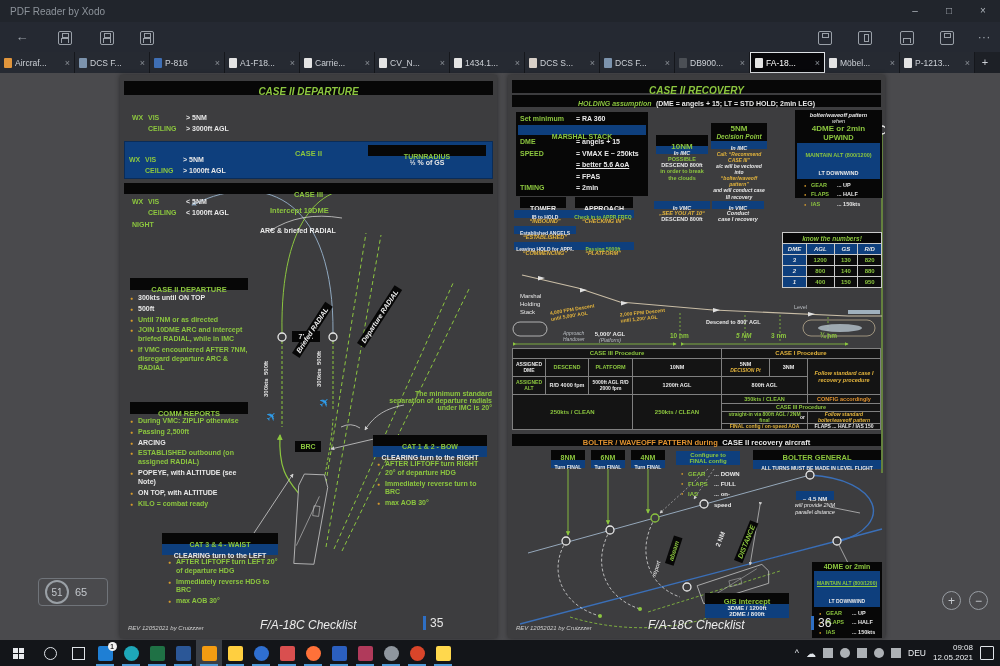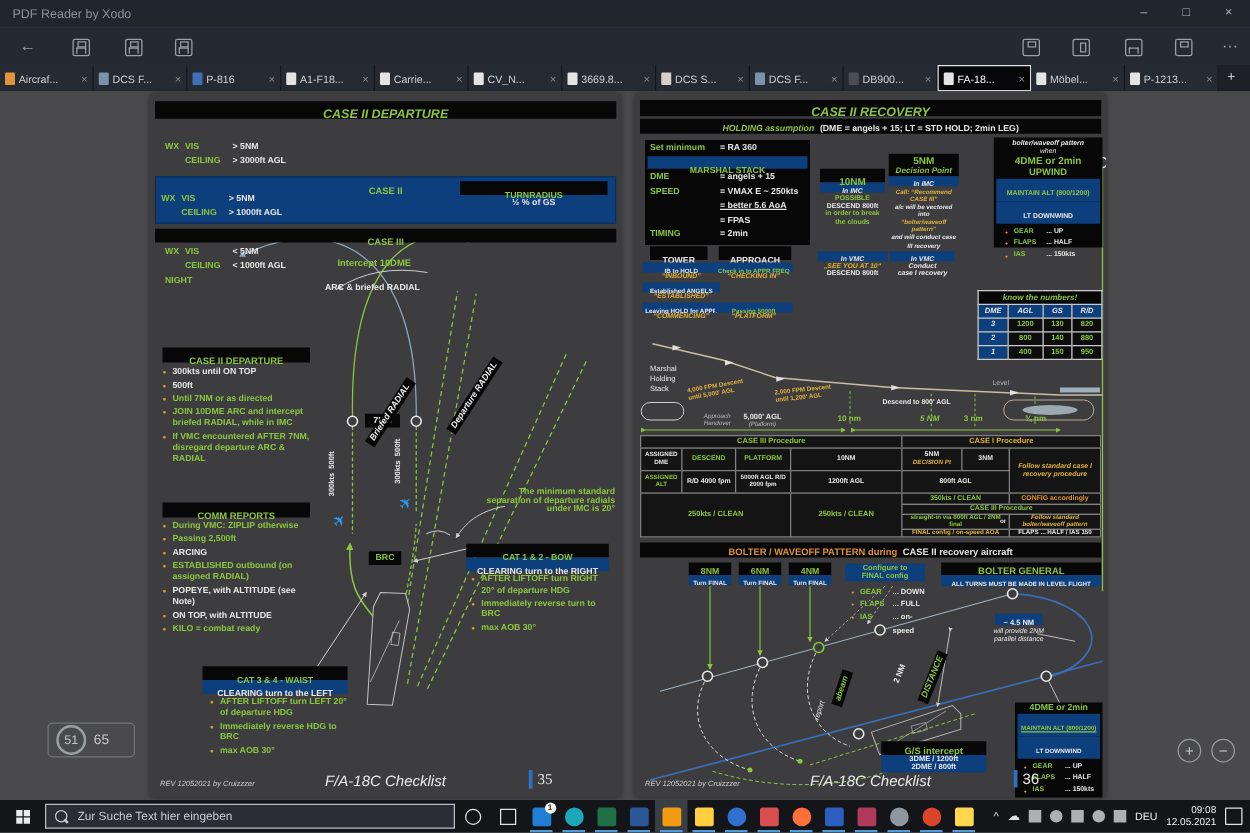--- a/index.html
+++ b/index.html
@@ -150,21 +150,21 @@
       <span class="lbl">Carrie...</span>
       <span class="x">×</span>
     </div>
   <div class="tab">
       <span class="fav" style="background:#e4e4e4;"></span>
       <span class="lbl">CV_N...</span>
       <span class="x">×</span>
     </div>
   <div class="tab">
       <span class="fav" style="background:#e4e4e4;"></span>
-      <span class="lbl">3669.8...</span>
+      <span class="lbl">1434.1...</span>
       <span class="x">×</span>
     </div>
   <div class="tab">
       <span class="fav" style="background:#d8d0c8;"></span>
       <span class="lbl">DCS S...</span>
       <span class="x">×</span>
     </div>
   <div class="tab">
       <span class="fav" style="background:#7c93ad;"></span>
       <span class="lbl">DCS F...</span>
@@ -339,21 +339,21 @@
         <li class="g">Immediately reverse turn to BRC</li>
         <li class="g">max AOB 30°</li>
       </ul>
     </div>
 
     <div class="a g b f7" style="left:262px;top:315px;width:110px;text-align:right;">The minimum standard separation of departure radials under IMC is 20°</div>
 
 
     <div class="a footer-rev" style="left:8px;top:550px;">REV 12052021 by Cruizzzer</div>
     <div class="a doc-title" style="left:140px;top:543px;">F/A-18C Checklist</div>
-    <div class="a pgnum" style="left:303px;top:541px;font-family:Liberation Serif, serif;">35</div>
+    <div class="a pgnum" style="left:303px;top:541px;">35</div>
   </div>
 
   <div class="page" id="pageR">
     <svg class="a" style="left:0;top:0;" width="377" height="563">
       <defs>
         <marker id="Rw" viewBox="0 0 6 6" refX="5" refY="3" markerWidth="5" markerHeight="5" orient="auto">
             <path d="M0,0L6,3L0,6z" fill="#cfcfcf"></path>
           </marker>
         <marker id="Rg" viewBox="0 0 6 6" refX="5" refY="3" markerWidth="5" markerHeight="5" orient="auto">
             <path d="M0,0L6,3L0,6z" fill="#8cc63f"></path>
@@ -737,24 +737,20 @@
 
 <div class="taskbar">
   <div class="start">
       <i>
         <s></s>
         <s></s>
         <s></s>
         <s></s>
       </i>
     </div>
-  <div class="searchbox">
-    <span class="mag"></span>
-    <input placeholder="Zur Suche Text hier eingeben" style="">
-  </div>
   <div class="tbbtn">
       <span class="ring"></span>
     </div>
   <div class="tbbtn">
       <span class="tview"></span>
     </div>
   <div class="appwrap">
       <span class="appico" style="background:#1f7fd4;">
         <span class="badge">1</span>
       </span>

